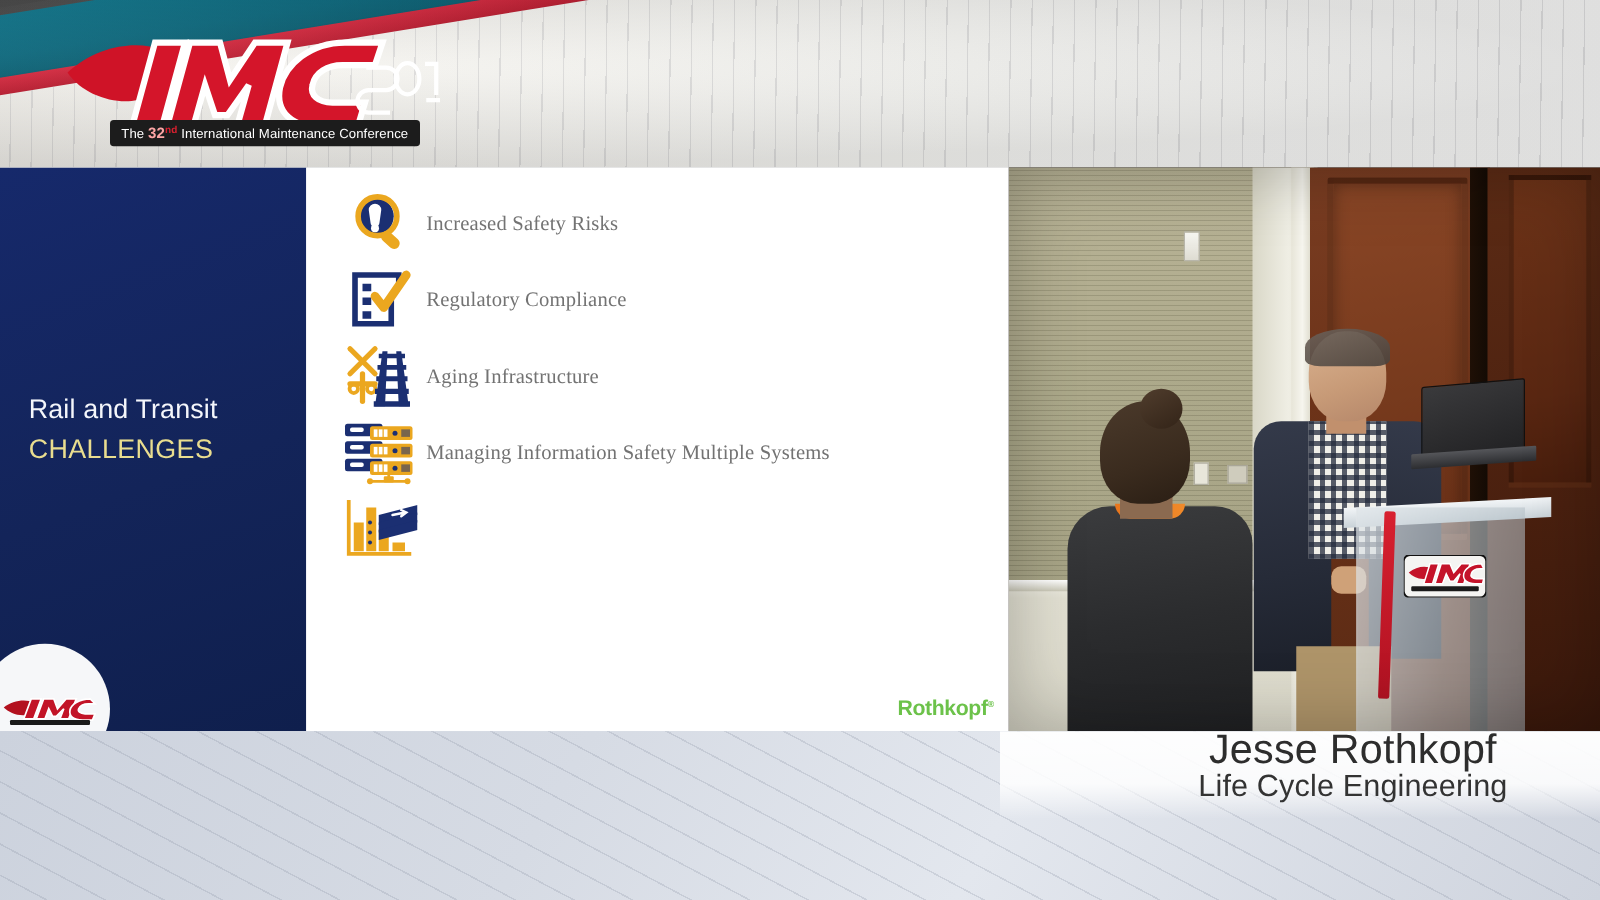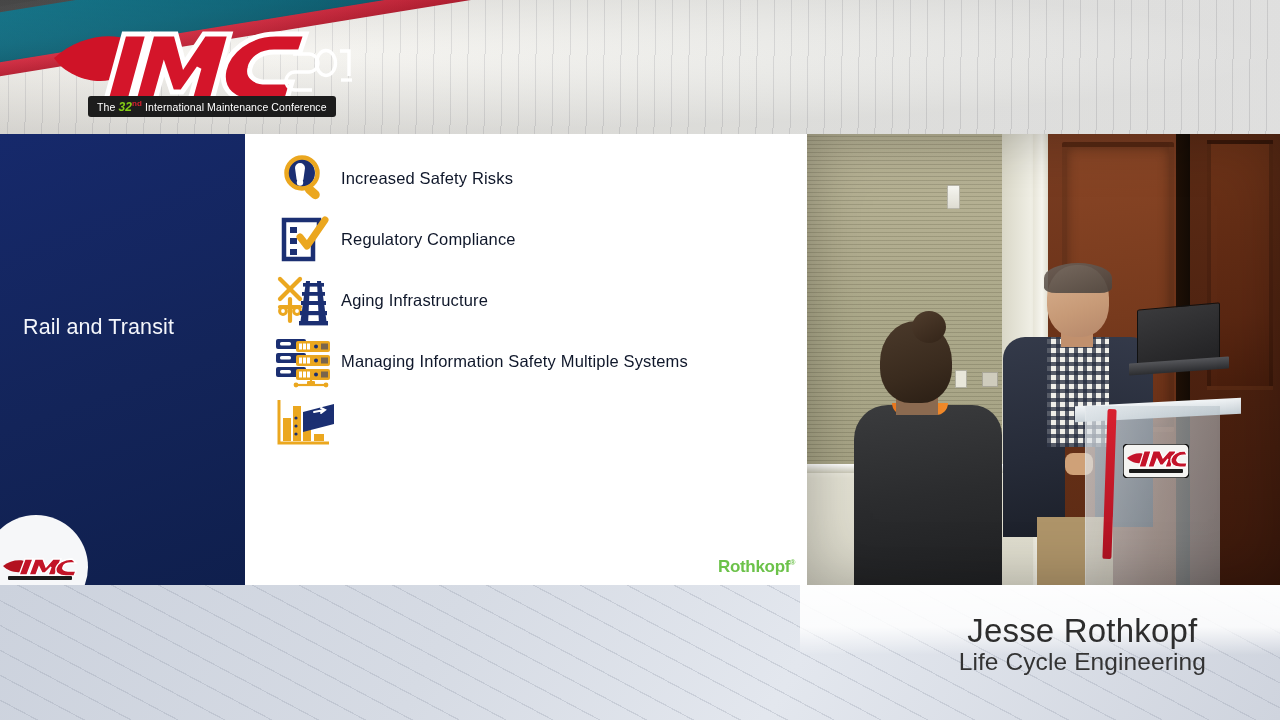--- a/index.html
+++ b/index.html
@@ -55,21 +55,21 @@
   
   .imc-logo { position: absolute; left: 52px; top: 18px; width: 300px; height: 100px; }
   .imc-logo svg { display:block; }
   .imc-tagline {
     position: absolute; left: 88px; top: 96px;
     background: #1c1c1c; color: #ffffff;
     font-size: 10.5px; letter-spacing: .1px;
     padding: 3px 9px 3px 9px; border-radius: 3px;
     white-space: nowrap; font-family: "Liberation Sans", sans-serif;
   }
-  .imc-tagline .n32 { color:#84cc16; font-weight: 700; font-style: italic; font-size:12px;}
+  .imc-tagline .n32 { color:#fca5a5; font-weight: 700; font-size:12px;}
   .imc-tagline .nd { color:#d8202f; font-weight: 700; font-size: 8px; vertical-align: super;}
 
   
   .slide {
     position: absolute; left: 0; top: 134px; width: 807px; height: 451px;
     background: #ffffff; overflow: hidden;
   }
   .slide-left {
     position: absolute; left: 0; top: 0; width: 245px; height: 451px;
     background: linear-gradient(160deg,#16296b 0%, #132459 55%, #0f1f4d 100%);
@@ -90,22 +90,22 @@
     background: #f6f7f9; border-radius: 50%; overflow: hidden;
   }
   .imc-badge-circle .mini { position:absolute; left: 18px; top: 40px; }
 
   
   .slide-body { position: absolute; left: 245px; top: 0; width: 562px; height: 451px; background: #fff; }
   .bullets { position: absolute; left: 22px; top: 14px; width: 540px; }
   .bullet-row { display: flex; align-items: center; height: 61px; }
   .bullet-icon { width: 74px; flex: 0 0 74px; display: flex; align-items: center; justify-content: center; }
   .bullet-text {
-    color: #0f172a; font-size: 16.5px; font-weight: 400; letter-spacing: .15px;
-    font-family: Liberation Sans, sans-serif;
+    color: #737373; font-size: 16.5px; font-weight: 400; letter-spacing: .15px;
+    font-family: Liberation Serif, serif;
   }
   .bentley {
     position: absolute; right: 12px; bottom: 8px;
     color: #6cc24a; font-size: 17px; font-weight: 700; letter-spacing: -.3px;
     font-family: "Liberation Sans", sans-serif;
   }
   .bentley sup { font-size: 7px; }
 
   
   .video {
@@ -205,21 +205,21 @@
   .footer::after {
     content:""; position:absolute; inset:-20px;
     background: repeating-linear-gradient(28deg,
       rgba(140,148,165,0.26) 0px, rgba(140,148,165,0.26) 1.2px,
       rgba(255,255,255,0) 1.2px, rgba(255,255,255,0) 22px);
   }
   .speaker {
     position: absolute; right: 74px; top: -3px; text-align: center; z-index: 4;
     line-height: 1.02;
   }
-  .speaker-name { font-size: 33px; color: #2d2d2d; font-weight: 400; letter-spacing: .2px; margin-top: 32px; }
+  .speaker-name { font-size: 33px; color: #2d2d2d; font-weight: 400; letter-spacing: .2px; }
   .speaker-org  { font-size: 24.5px; color: #333333; font-weight: 400; letter-spacing: .1px; margin-top: 1px; }
   .footer-white-wash {
     position:absolute; right: 0; top: 0; width: 480px; height: 70px;
     background: linear-gradient(180deg, rgba(255,255,255,.96) 0%, rgba(255,255,255,.86) 60%, rgba(255,255,255,0) 100%);
     z-index: 2;
   }
 </style>
 </head>
 <body>
 
@@ -253,20 +253,21 @@
     <div class="imc-tagline">
       <span>The </span><span class="n32">32</span><span class="nd">nd</span><span> International Maintenance Conference</span>
     </div>
   </div>
 
   <div class="slide">
 
     <div class="slide-left">
       <div class="slide-title-wrap">
         <div class="slide-title-1">Rail and Transit</div>
+        <div class="slide-title-3">CHALLENGES</div>
       </div>
       <div class="imc-badge-circle">
         <svg class="mini" width="76" height="26" viewBox="0 0 76 26" xmlns="http://www.w3.org/2000/svg">
           <path d="M1 11 C8 5, 19 4, 25 7 L19 17 C12 18, 5 15, 1 11 Z" fill="#b3111f"></path>
           <g stroke="#ffffff" stroke-width="1.4" fill="#c21427">
             <path d="M23 4 L31 4 L25 20 L17 20 Z"></path>
             <path d="M33 4 L41 4 L44 12 L51 4 L59 4 L53 20 L46 20 L49 12 L43 18 L40 18 L37 12 L34 20 L27 20 Z"></path>
             <path d="M70 4 C61 4, 55 9, 54 13 C53 18, 57 21, 64 21 L72 21 L74 16 L66 16 C62 16, 60 14, 61 12 C62 9, 65 8, 69 8 L74 8 Z"></path>
           </g>
           <rect x="6" y="21" width="64" height="4" rx="1" fill="#1a1a1a"></rect>

